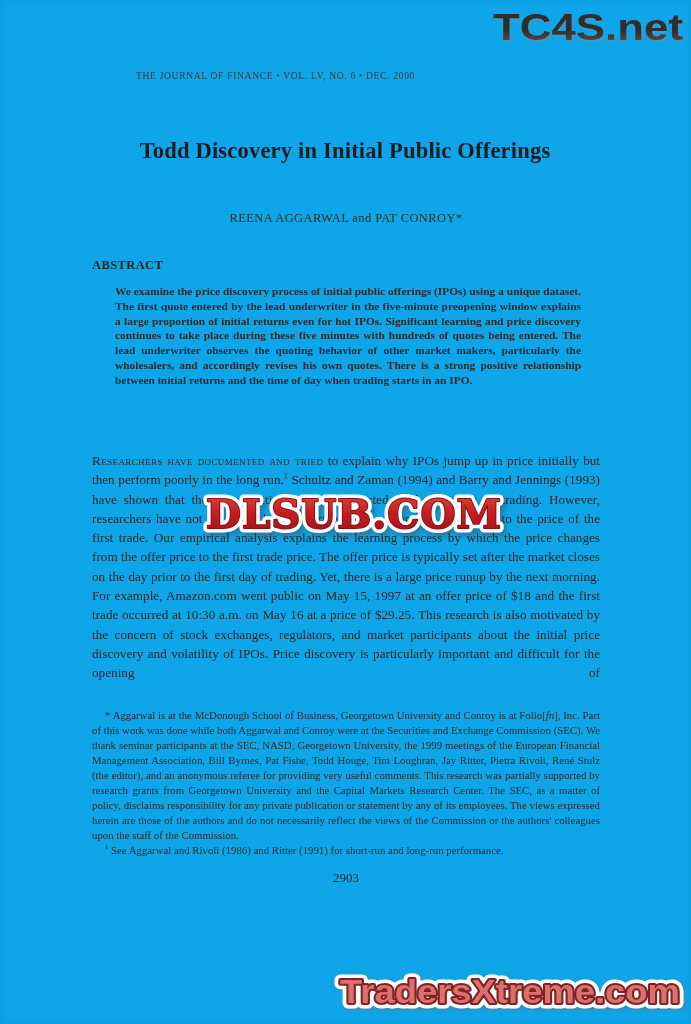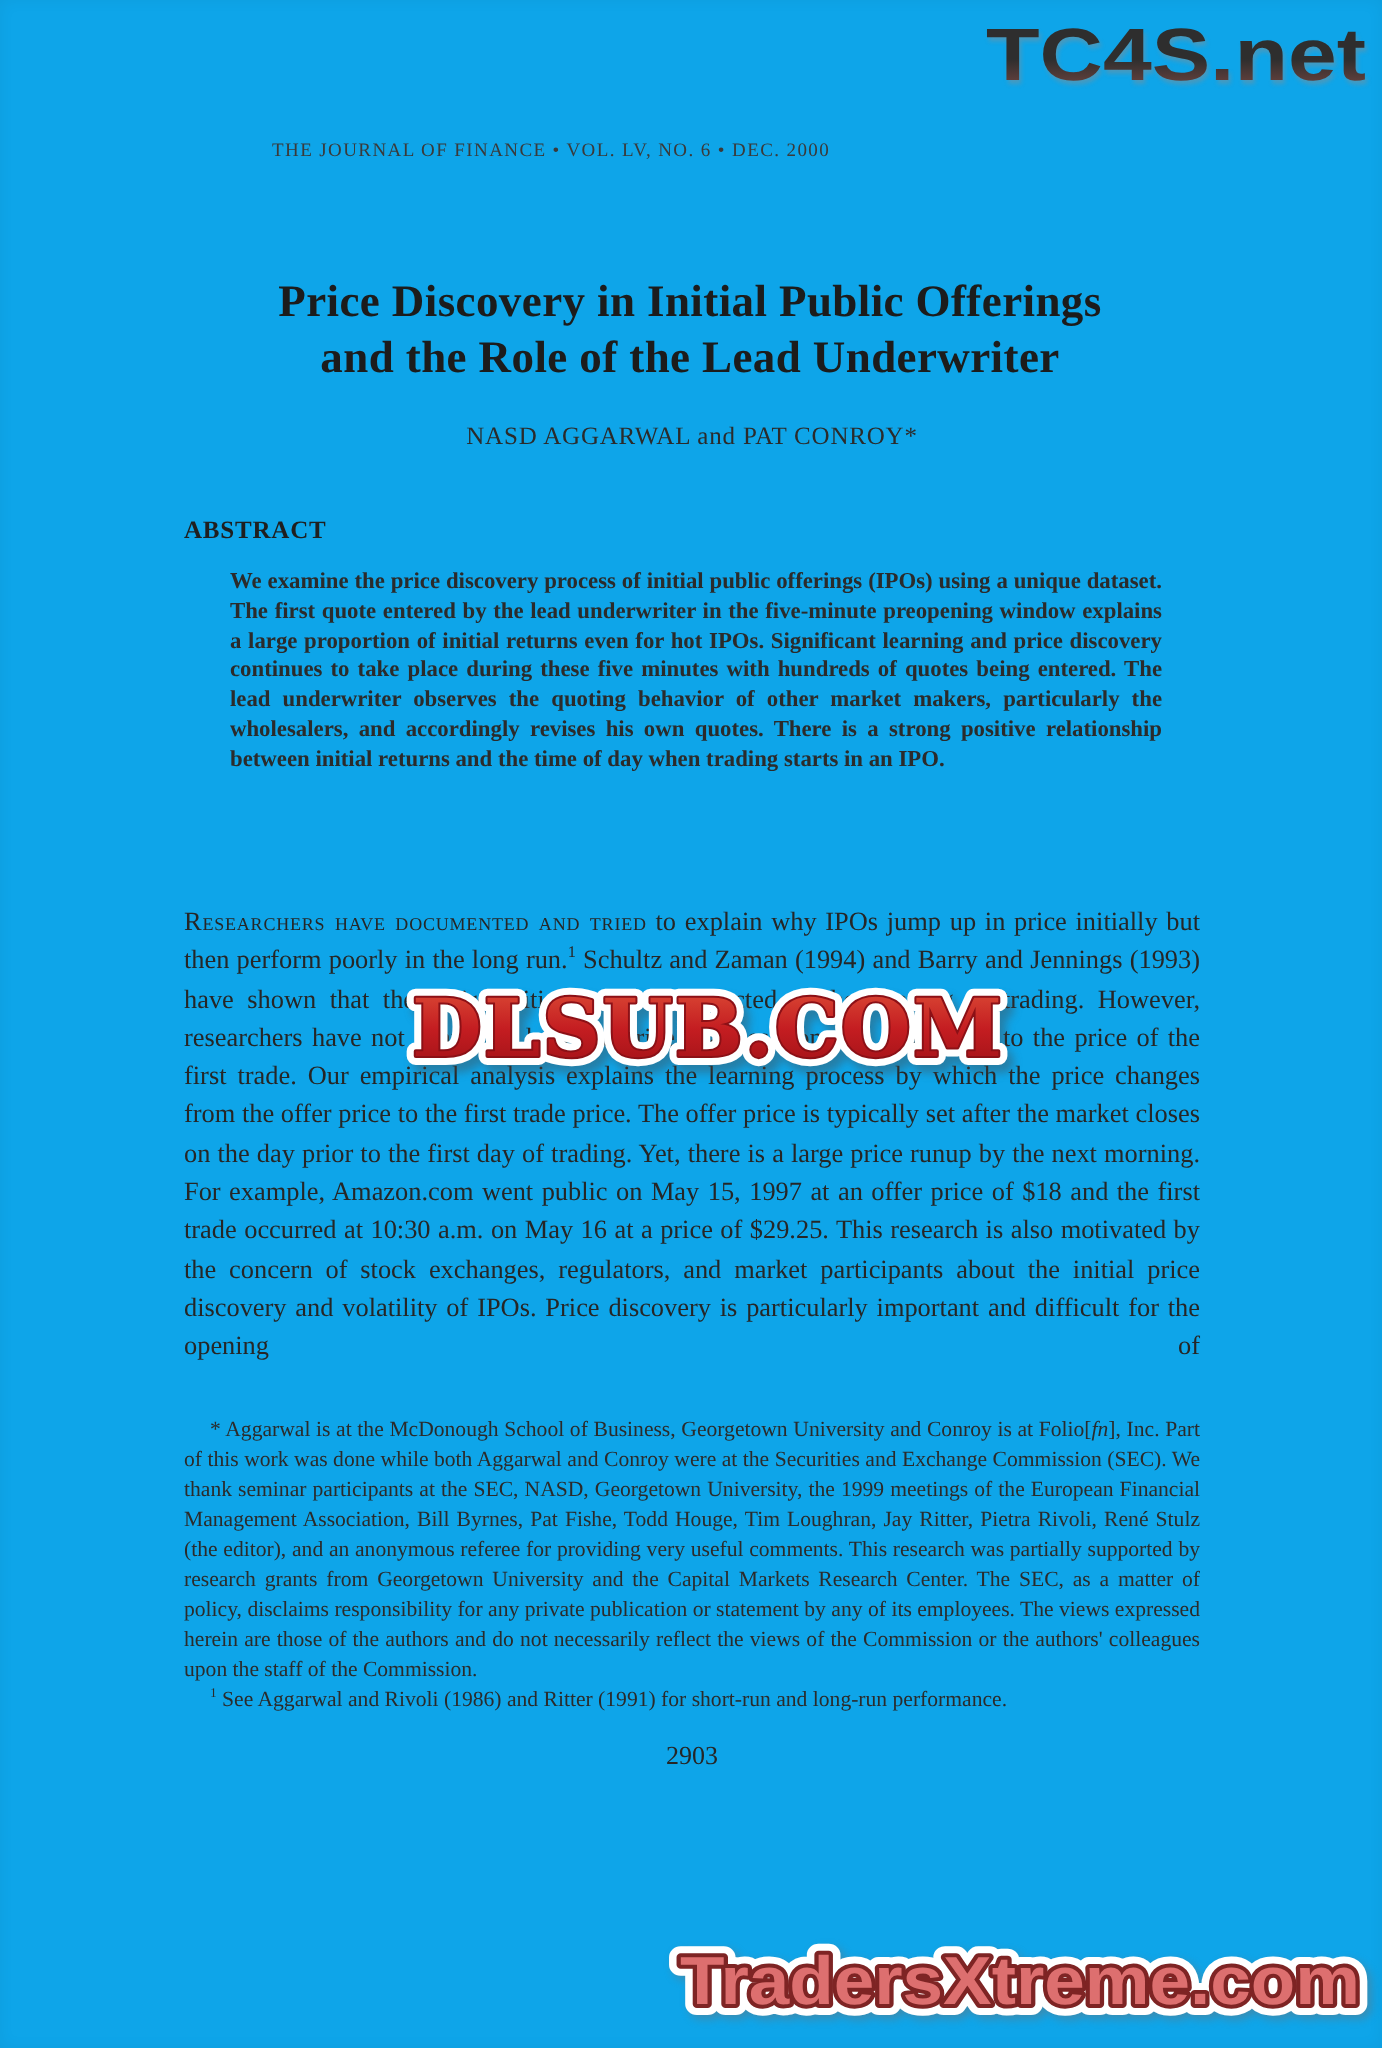--- a/index.html
+++ b/index.html
@@ -88,25 +88,24 @@
           <stop offset="1" stop-color="#7d4a44"></stop>
         </linearGradient>
       </defs>
       <text class="wm-text" x="5" y="39" font-size="37" textLength="190" lengthAdjust="spacingAndGlyphs" fill="url(#gTop)">TC4S.net</text>
     </svg>
   </div>
 
   <div class="journal-line">THE JOURNAL OF FINANCE • VOL. LV, NO. 6 • DEC. 2000</div>
 
   <h1 class="paper-title" style="margin:0;">
-    <div>Price Discovery in Initial Public Offerings</div>
-    <div>and the Role of the Lead Underwriter</div>
+    <div>Todd Discovery in Initial Public Offerings</div>
   </h1>
 
-  <div class="authors-line">NASD AGGARWAL and PAT CONROY*</div>
+  <div class="authors-line">REENA AGGARWAL and PAT CONROY*</div>
 
   <div class="abstract-heading">ABSTRACT</div>
   <div class="abstract-text">We examine the price discovery process of initial public offerings (IPOs) using a unique dataset. The first quote entered by the lead underwriter in the five-minute preopening window explains a large proportion of initial returns even for hot IPOs. Significant learning and price discovery continues to take place during these five minutes with hundreds of quotes being entered. The lead underwriter observes the quoting behavior of other market makers, particularly the wholesalers, and accordingly revises his own quotes. There is a strong positive relationship between initial returns and the time of day when trading starts in an IPO.</div>
 
   <div class="lower-flow">
     <p class="body-par"><span class="sc">Researchers have documented and tried</span><span> to explain why IPOs jump up in price initially but then perform poorly in the long run.</span><sup>1</sup><span> Schultz and Zaman (1994) and Barry and Jennings (1993) have shown that the entire initial return is reflected at the opening of trading. However, researchers have not examined how the price changes from the offer price to the price of the first trade. Our empirical analysis explains the learning process by which the price changes from the offer price to the first trade price. The offer price is typically set after the market closes on the day prior to the first day of trading. Yet, there is a large price runup by the next morning. For example, Amazon.com went public on May 15, 1997 at an offer price of $18 and the first trade occurred at 10:30 a.m. on May 16 at a price of $29.25. This research is also motivated by the concern of stock exchanges, regulators, and market participants about the initial price discovery and volatility of IPOs. Price discovery is particularly important and difficult for the opening of</span></p>
 
     <div class="footnote-block">
       <p class="footnote-par"><span>* Aggarwal is at the McDonough School of Business, Georgetown University and Conroy is at Folio[</span><span class="it">fn</span><span>], Inc. Part of this work was done while both Aggarwal and Conroy were at the Securities and Exchange Commission (SEC). We thank seminar participants at the SEC, NASD, Georgetown University, the 1999 meetings of the European Financial Management Association, Bill Byrnes, Pat Fishe, Todd Houge, Tim Loughran, Jay Ritter, Pietra Rivoli, René Stulz (the editor), and an anonymous referee for providing very useful comments. This research was partially supported by research grants from Georgetown University and the Capital Markets Research Center. The SEC, as a matter of policy, disclaims responsibility for any private publication or statement by any of its employees. The views expressed herein are those of the authors and do not necessarily reflect the views of the Commission or the authors' colleagues upon the staff of the Commission.</span></p>
       <p class="footnote-par"><sup>1</sup><span> See Aggarwal and Rivoli (1986) and Ritter (1991) for short-run and long-run performance.</span></p>

